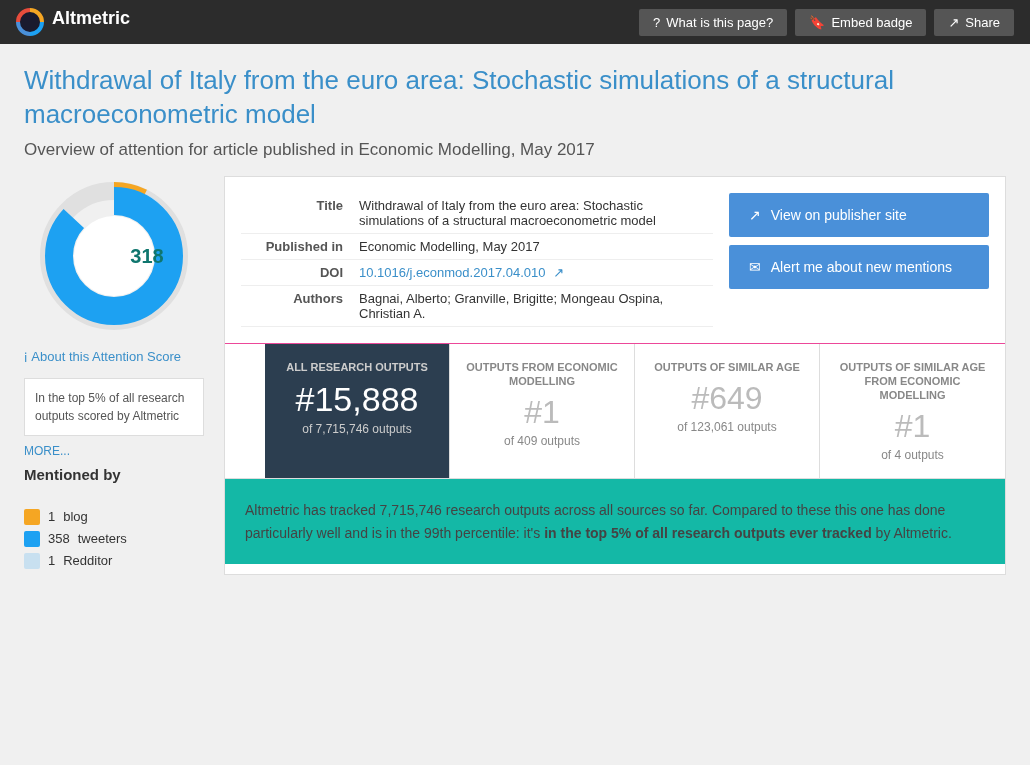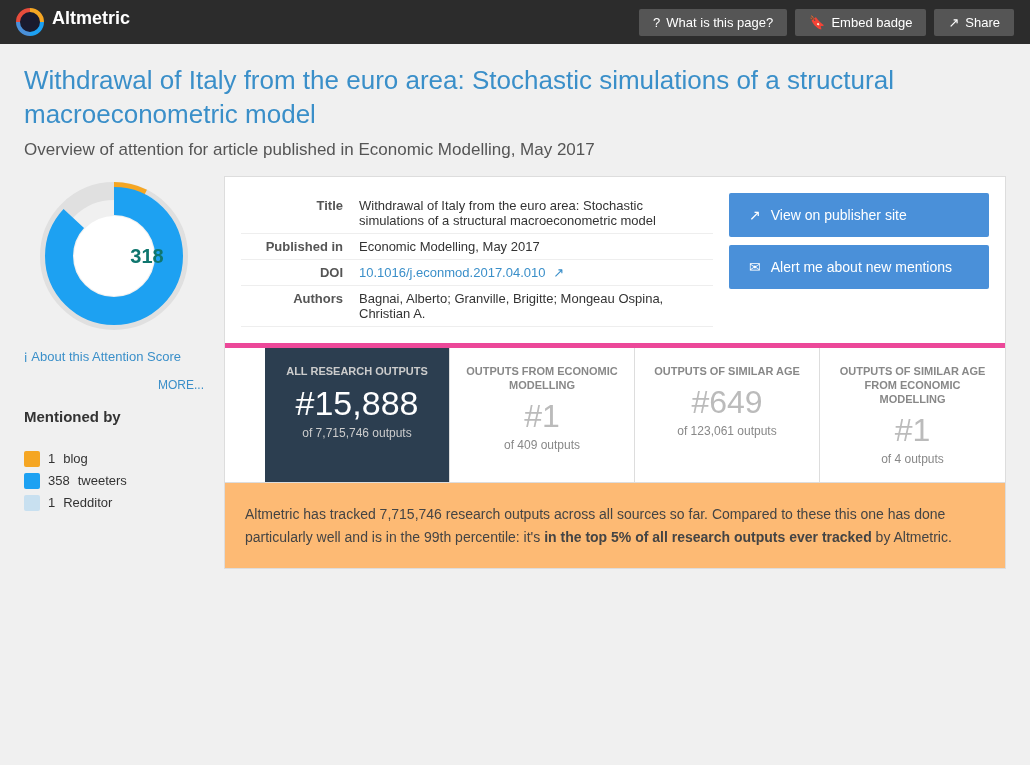--- a/index.html
+++ b/index.html
@@ -106,26 +106,26 @@
     .info-box {
       background: white;
       border: 1px solid #ddd;
       padding: 10px;
       font-size: 12px;
       color: #555;
       line-height: 1.5;
       margin-bottom: 8px;
     }
     .more-link {
-      text-align: right;
+      text-align: left;
       color: #3a8fc9;
       font-size: 12px;
       cursor: pointer;
       display: block;
-      margin-bottom: 16px;
+      margin-bottom: 8px;
     }
 
     .mentioned-by-title {
       font-size: 15px;
       font-weight: bold;
       margin-bottom: 26px;
     }
     .mention-item {
       display: flex;
       align-items: center;
@@ -218,21 +218,21 @@
       align-items: center;
       gap: 10px;
       border-radius: 2px;
       width: 100%;
     }
 
     
     .stats-grid {
       display: grid;
       grid-template-columns: repeat(4, 1fr);
-      border-top: 5px solid #ec4899;
+      border-top: 1px solid #ec4899;
       padding-left: 40px;
     }
     .stat-cell {
       padding: 16px 12px;
       text-align: center;
       border-right: 1px solid #ddd;
     }
     .stat-cell:last-child { border-right: none; }
     .stat-cell.dark-bg {
       background: #2c3e50;
@@ -267,21 +267,21 @@
       font-size: 12px;
       color: #888;
     }
     .stat-cell.dark-bg .stat-sub {
       color: #ccc;
     }
 
     
     .summary-text {
       padding: 20px;
-      background: #fdba74;
+      background: #14b8a6;
       border-top: 1px solid #ddd;
       font-size: 14px;
       line-height: 1.6;
       color: #444;
     }
     .summary-text strong {
       font-weight: bold;
     }
   </style>
 </head>
@@ -337,20 +337,23 @@
         <circle cx="80" cy="80" r="40" fill="white"></circle>
       </svg>
       <div class="donut-score">318</div>
     </div>
 
     <div class="about-score">
       <span>ℹ</span>
       <span>About this Attention Score</span>
     </div>
 
+    <div class="info-box">
+      <span>In the top 5% of all research outputs scored by Altmetric</span>
+    </div>
     <a class="more-link">MORE...</a>
 
     <div class="mentioned-by-title">Mentioned by</div>
 
     <div id="mention-list">
     <div class="mention-item">
     <div class="color-block" style="background:#f5a623"></div>
     <span>1</span>
     <span>blog</span>
   </div>

